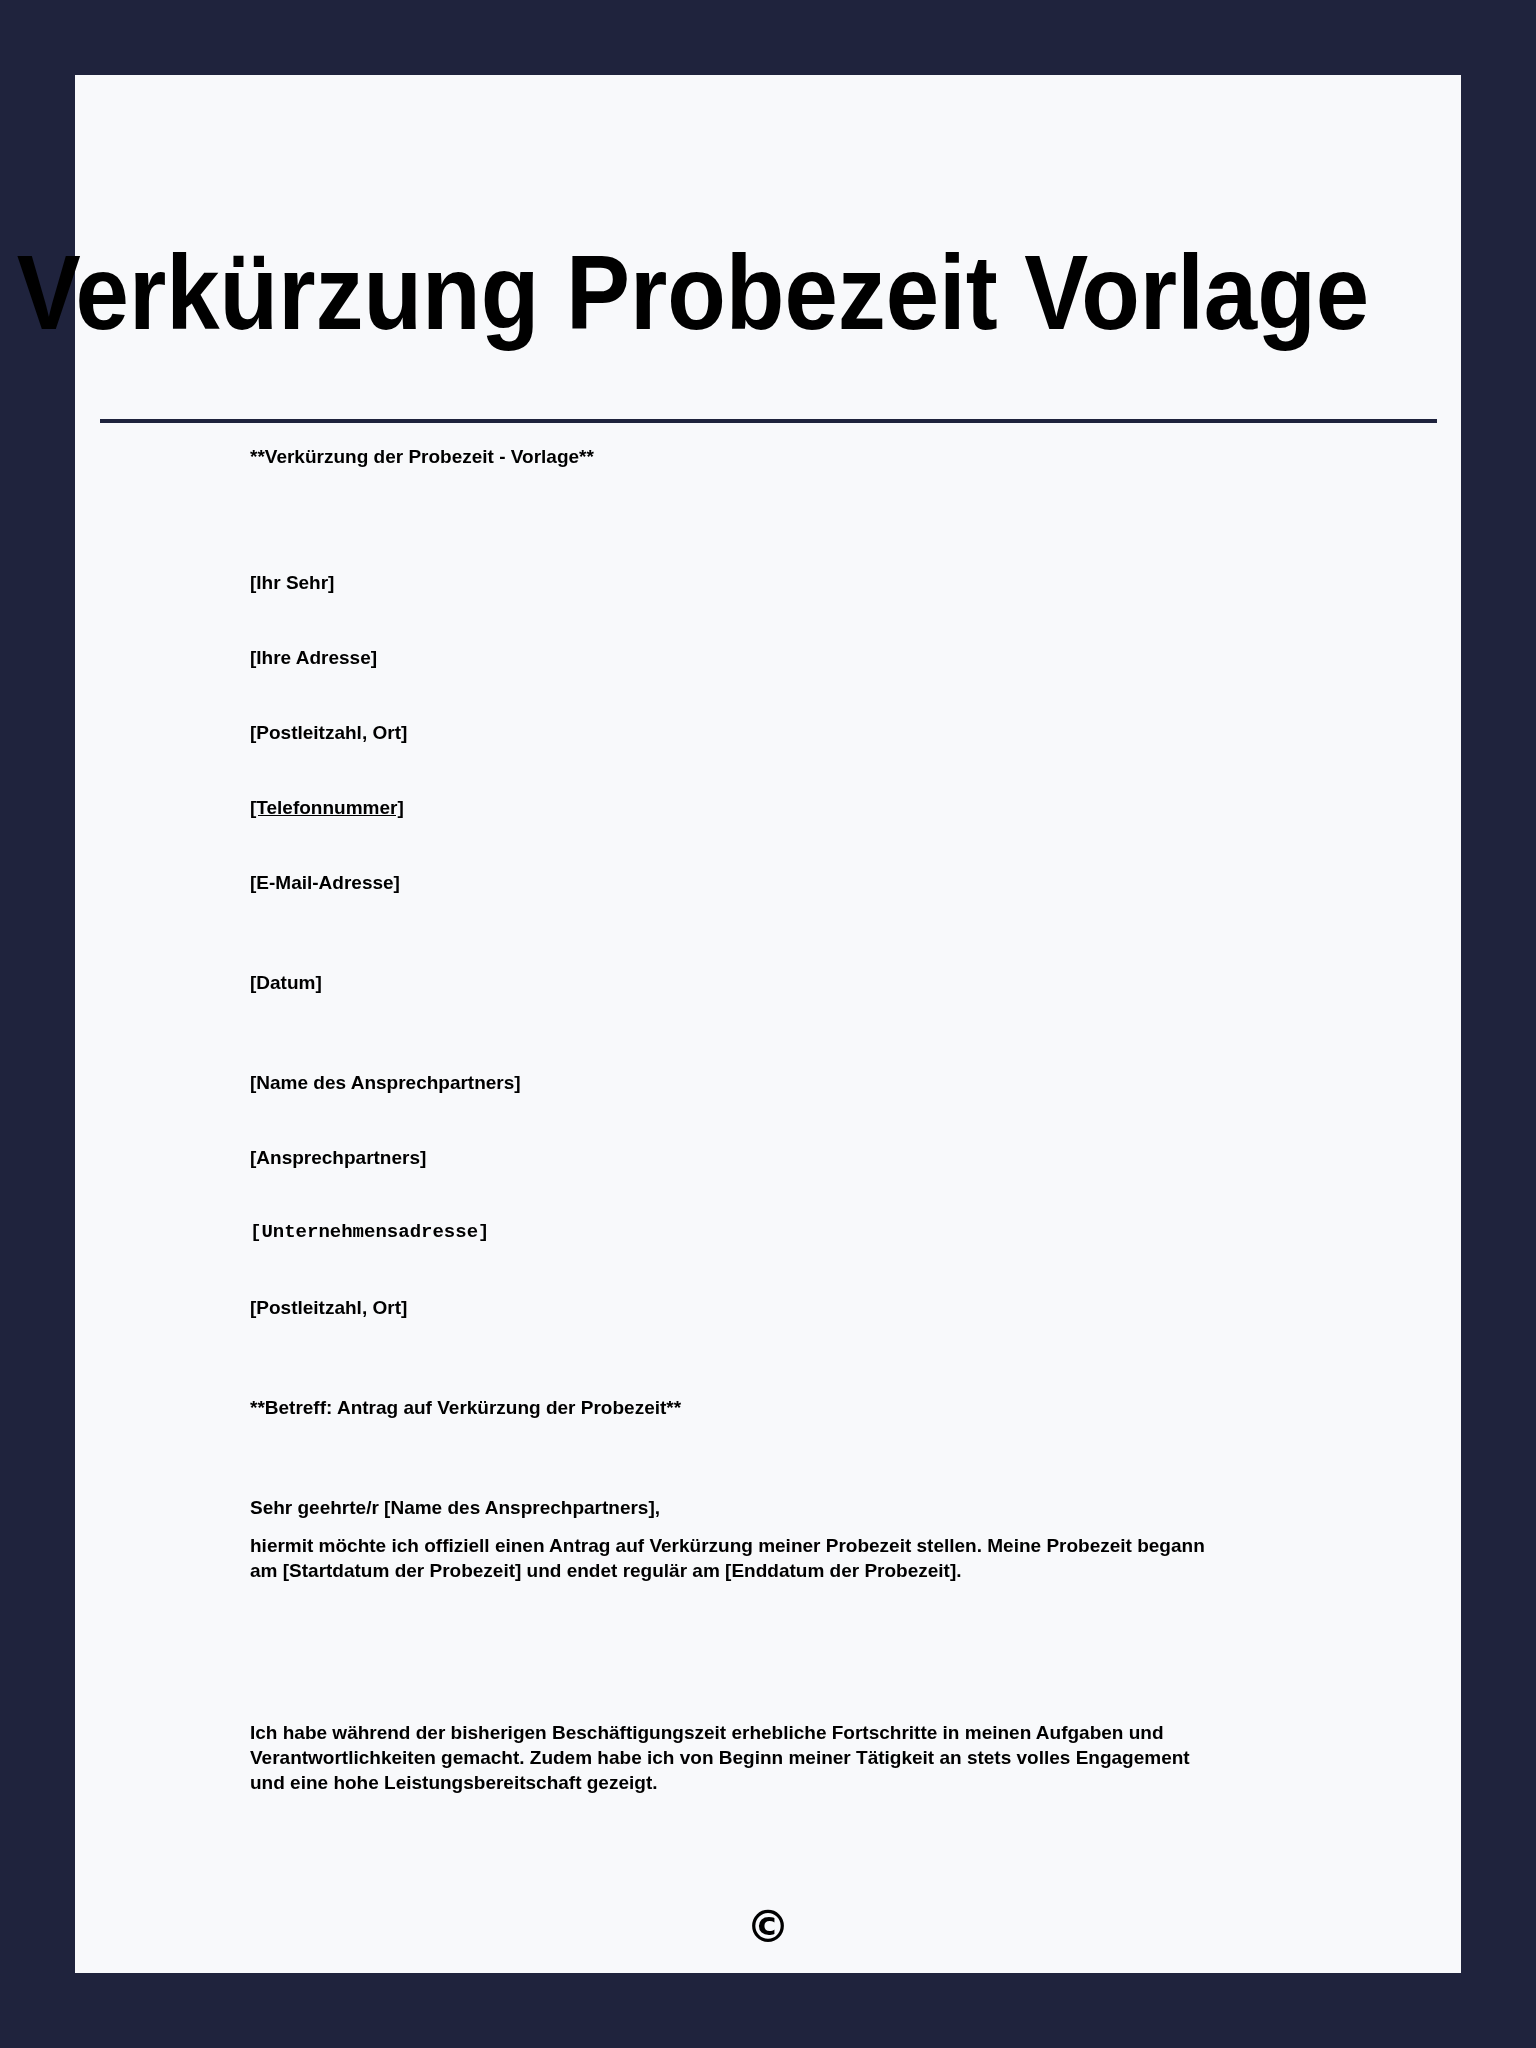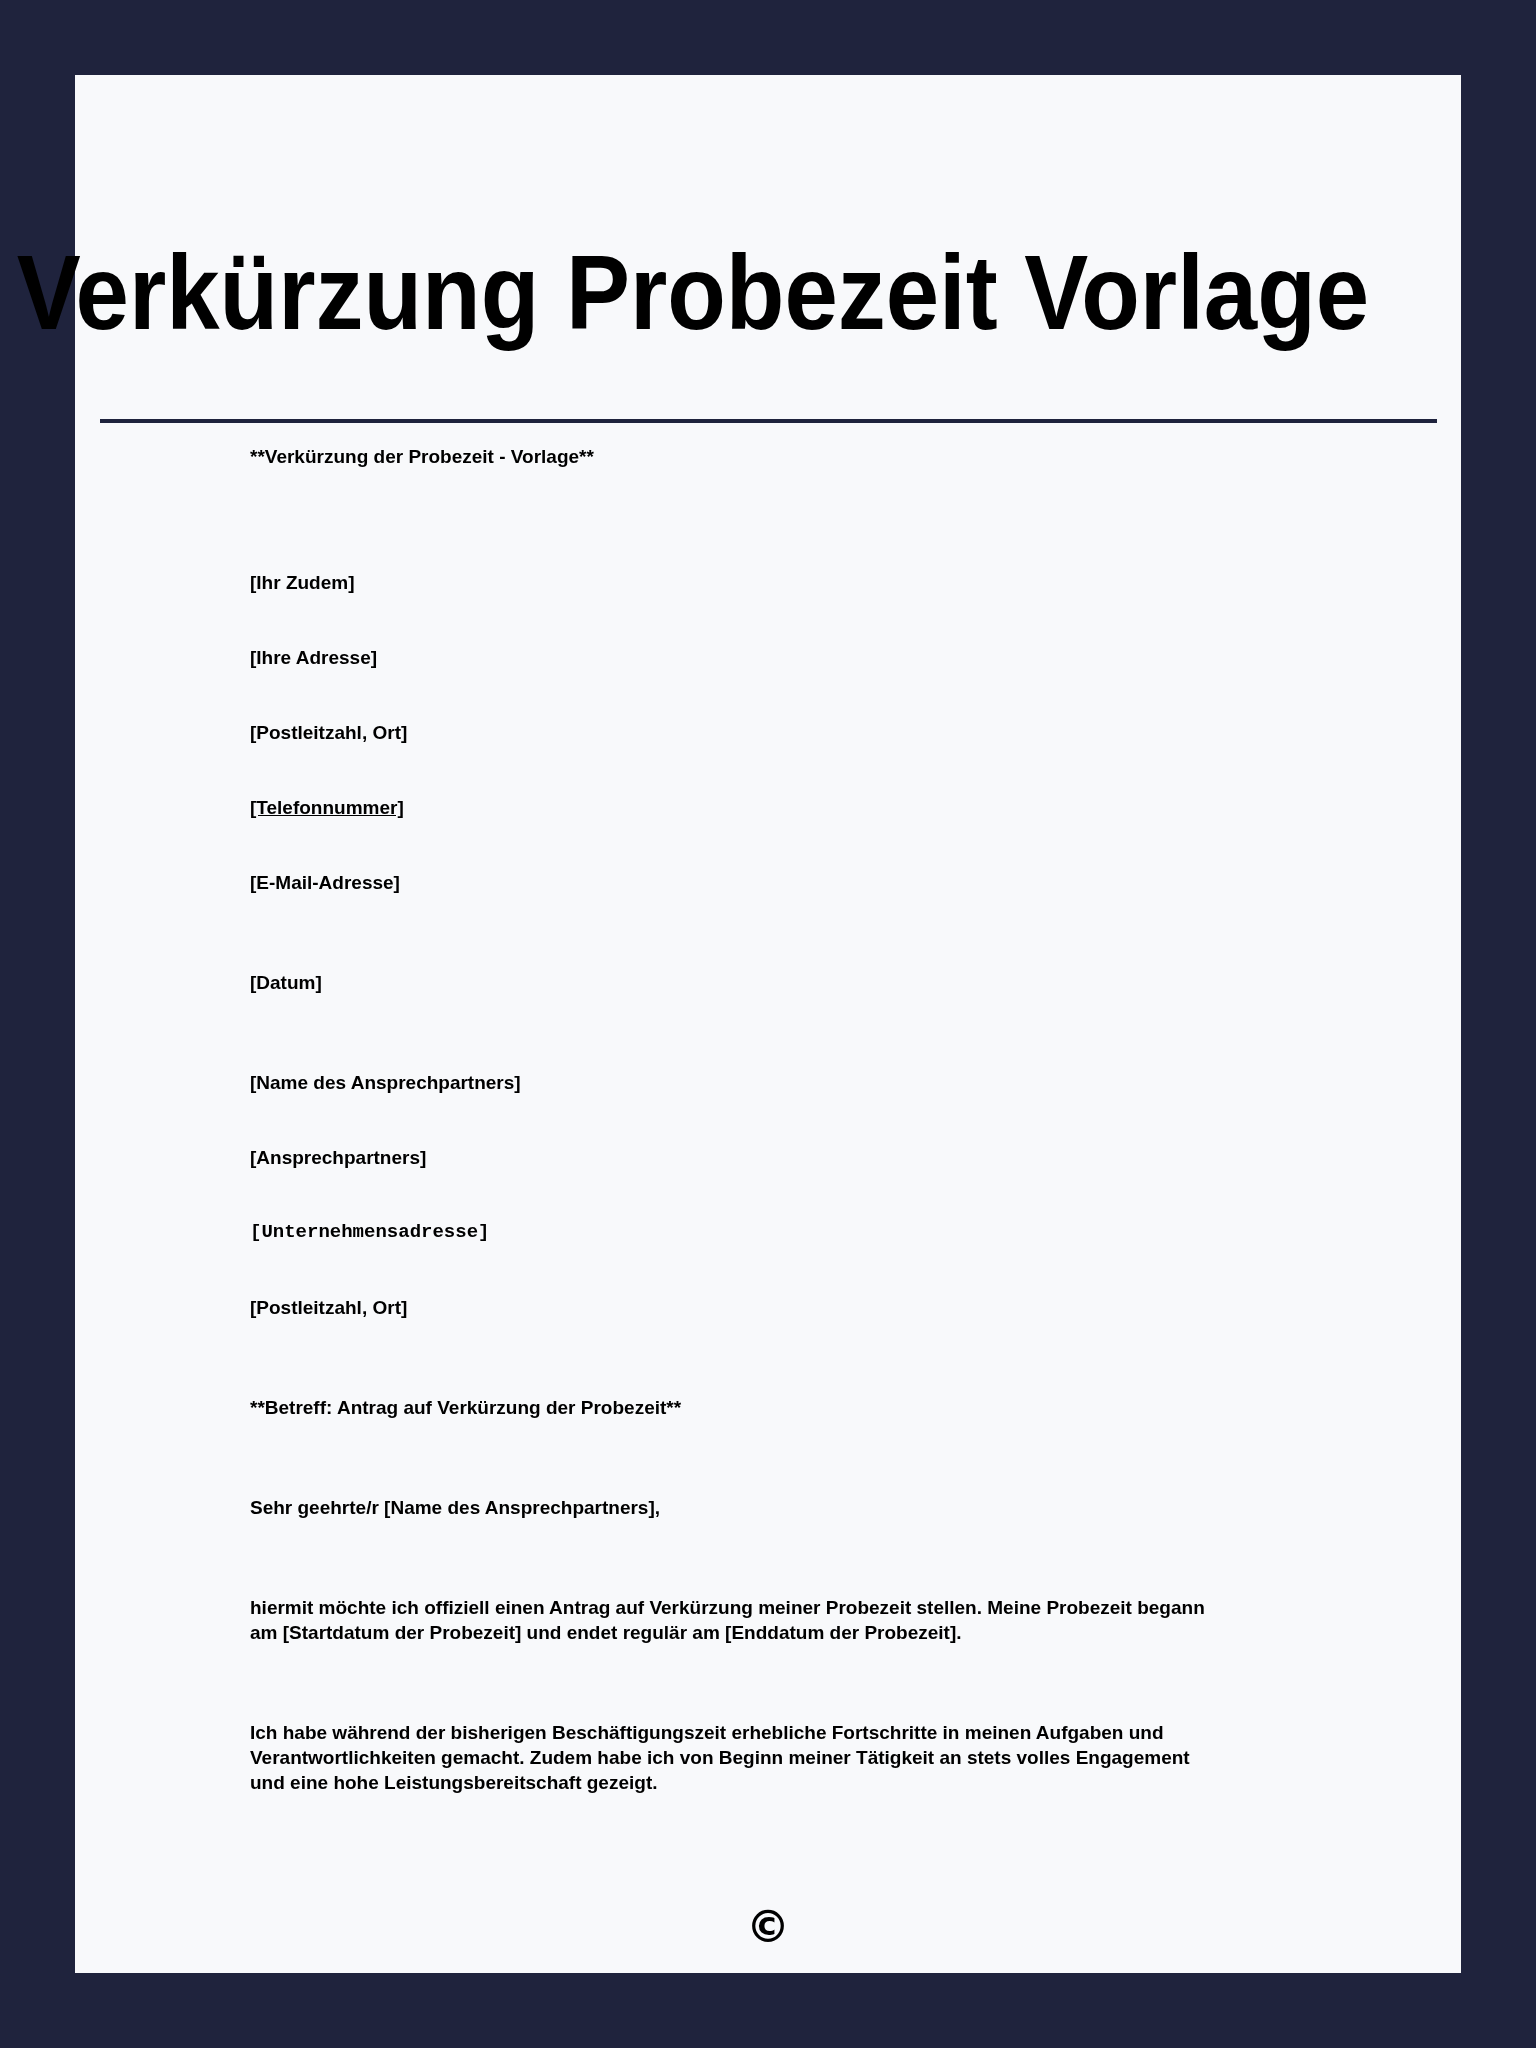--- a/index.html
+++ b/index.html
@@ -84,37 +84,37 @@
 <body>
 
 <div class="page"></div>
 
 <div class="title">Verkürzung Probezeit Vorlage</div>
 
 <div class="divider"></div>
 
 <div class="line" style="top:444px;">**Verkürzung der Probezeit - Vorlage**</div>
 
-<div class="line" style="top:570px;">[Ihr Zudem]</div>
+<div class="line" style="top:570px;">[Ihr Sehr]</div>
 <div class="line" style="top:645px;">[Ihre Adresse]</div>
 <div class="line" style="top:720px;">[Postleitzahl, Ort]</div>
 <div class="line" style="top:795px;text-decoration:underline;">[Telefonnummer]</div>
 <div class="line" style="top:870px;">[E-Mail-Adresse]</div>
 
 <div class="line" style="top:970px;">[Datum]</div>
 
 <div class="line" style="top:1070px;">[Name des Ansprechpartners]</div>
 <div class="line" style="top:1145px;">[Ansprechpartners]</div>
 <div class="line" style="top:1220px;font-family:Liberation Mono, monospace;">[Unternehmensadresse]</div>
 <div class="line" style="top:1295px;">[Postleitzahl, Ort]</div>
 
 <div class="line" style="top:1395px;text-align:center;">**Betreff: Antrag auf Verkürzung der Probezeit**</div>
 
 <div class="line" style="top:1495px;">Sehr geehrte/r [Name des Ansprechpartners],</div>
 
-<div class="para" style="top:1595px;">hiermit möchte ich offiziell einen Antrag auf Verkürzung meiner Probezeit stellen. Meine Probezeit begann
+<div class="para" style="top:1533px;">hiermit möchte ich offiziell einen Antrag auf Verkürzung meiner Probezeit stellen. Meine Probezeit begann
 am [Startdatum der Probezeit] und endet regulär am [Enddatum der Probezeit].</div>
 
 <div class="para" style="top:1720px;">Ich habe während der bisherigen Beschäftigungszeit erhebliche Fortschritte in meinen Aufgaben und
 Verantwortlichkeiten gemacht. Zudem habe ich von Beginn meiner Tätigkeit an stets volles Engagement
 und eine hohe Leistungsbereitschaft gezeigt.</div>
 
 <div class="copyright">©</div>
 
 </body></html>

